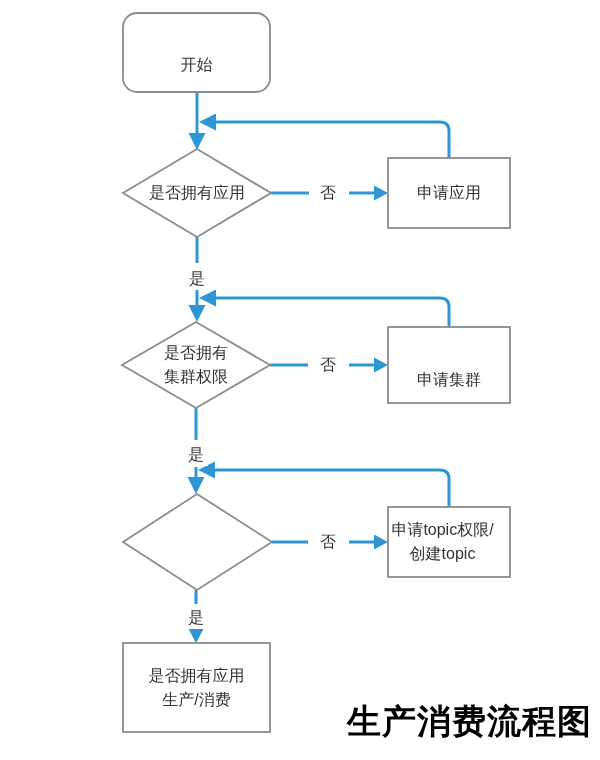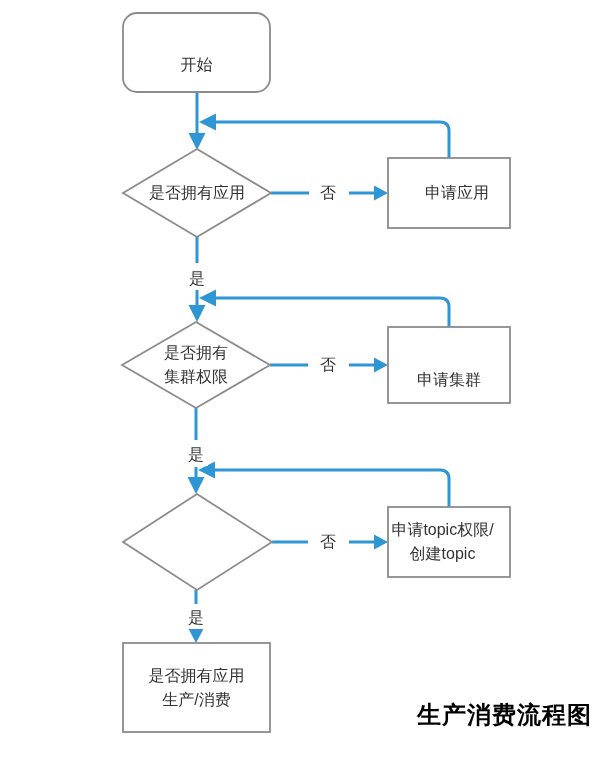--- a/index.html
+++ b/index.html
@@ -41,21 +41,21 @@
     justify-content: center;
     color: #333333;
     font-size: 16px;
     background: #ffffff;
     pointer-events: none;
   }
   .diagram-title {
     position: absolute;
     right: 8px;
     top: 699px;
-    font-size: 24px;
+    font-size: 34px;
     font-weight: 700;
     color: #000000;
     letter-spacing: 1px;
   }
 </style>
 </head>
 <body>
 
 <div class="canvas">
 
@@ -106,21 +106,21 @@
       <polygon points="197,494 272,542 197,590 123,542"></polygon>
       <rect x="388" y="507" width="122" height="70"></rect>
       <rect x="123" y="643" width="147" height="89"></rect>
     </g>
   </svg>
 
   <div class="node-label" style="left:123px; top:13px; width:147px; height:103px;border-radius:13px;">开始</div>
 
   <div class="node-label" style="left:123px; top:149px; width:148px; height:88px;">是否拥有应用</div>
 
-  <div class="node-label" style="left:388px; top:158px; width:122px; height:70px;padding-left:8px;">申请应用</div>
+  <div class="node-label" style="left:388px; top:158px; width:122px; height:70px;">申请应用</div>
 
   <div class="node-label" style="left:122px; top:322px; width:148px; height:86px;">是否拥有
 集群权限</div>
 
   <div class="node-label" style="left:388px; top:342px; width:122px; height:76px;">申请集群</div>
 
 
   <div class="node-label" style="left:388px; top:507px; width:109px; height:70px;">申请topic权限/
 创建topic</div>
 

